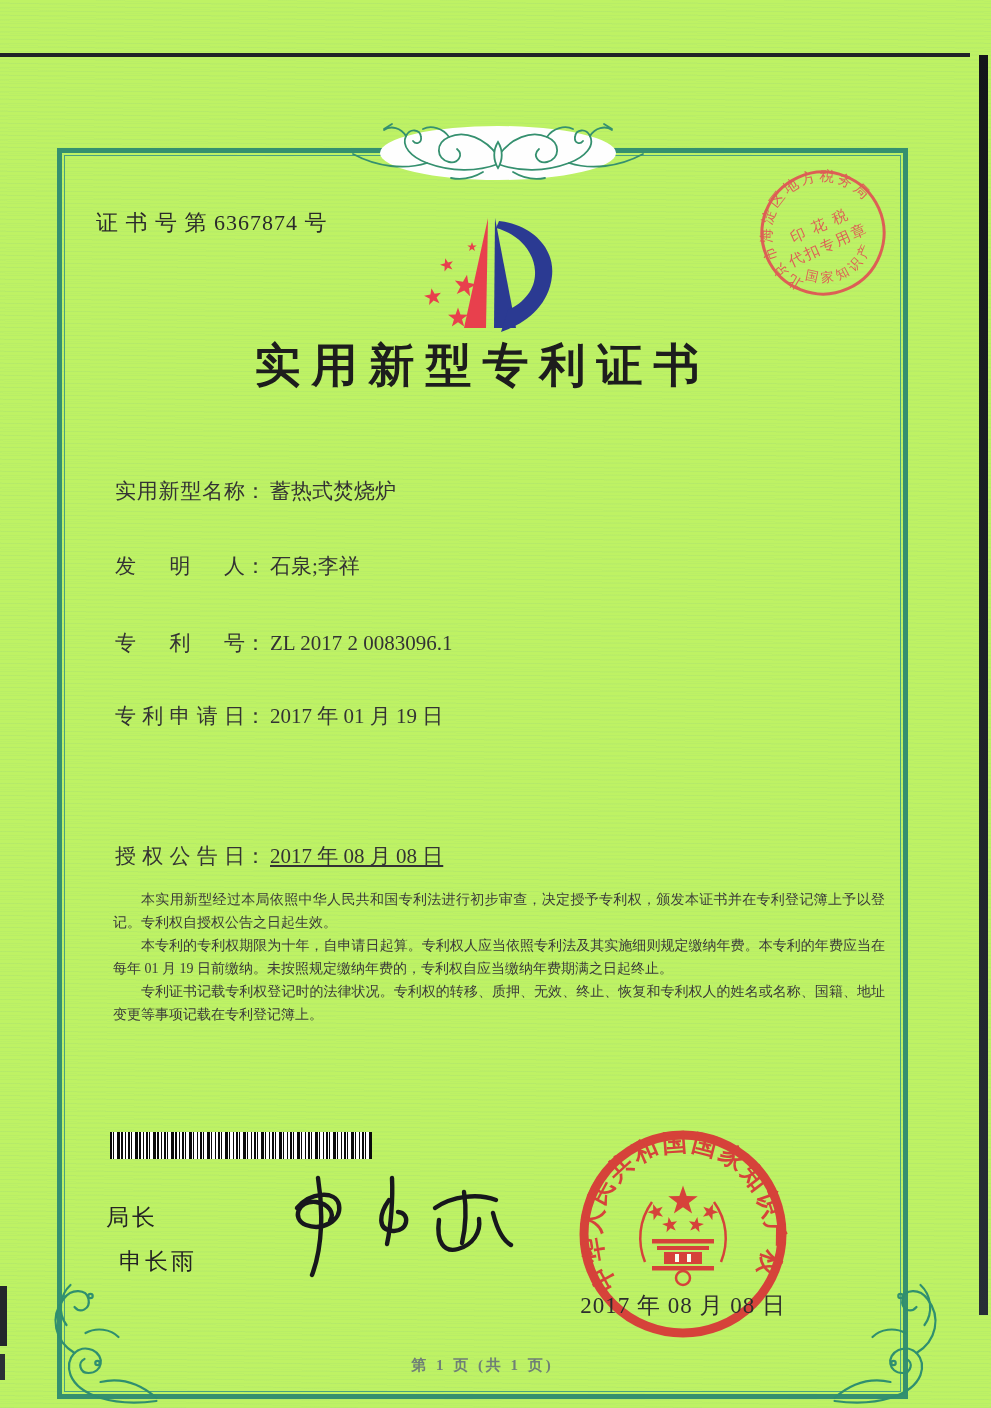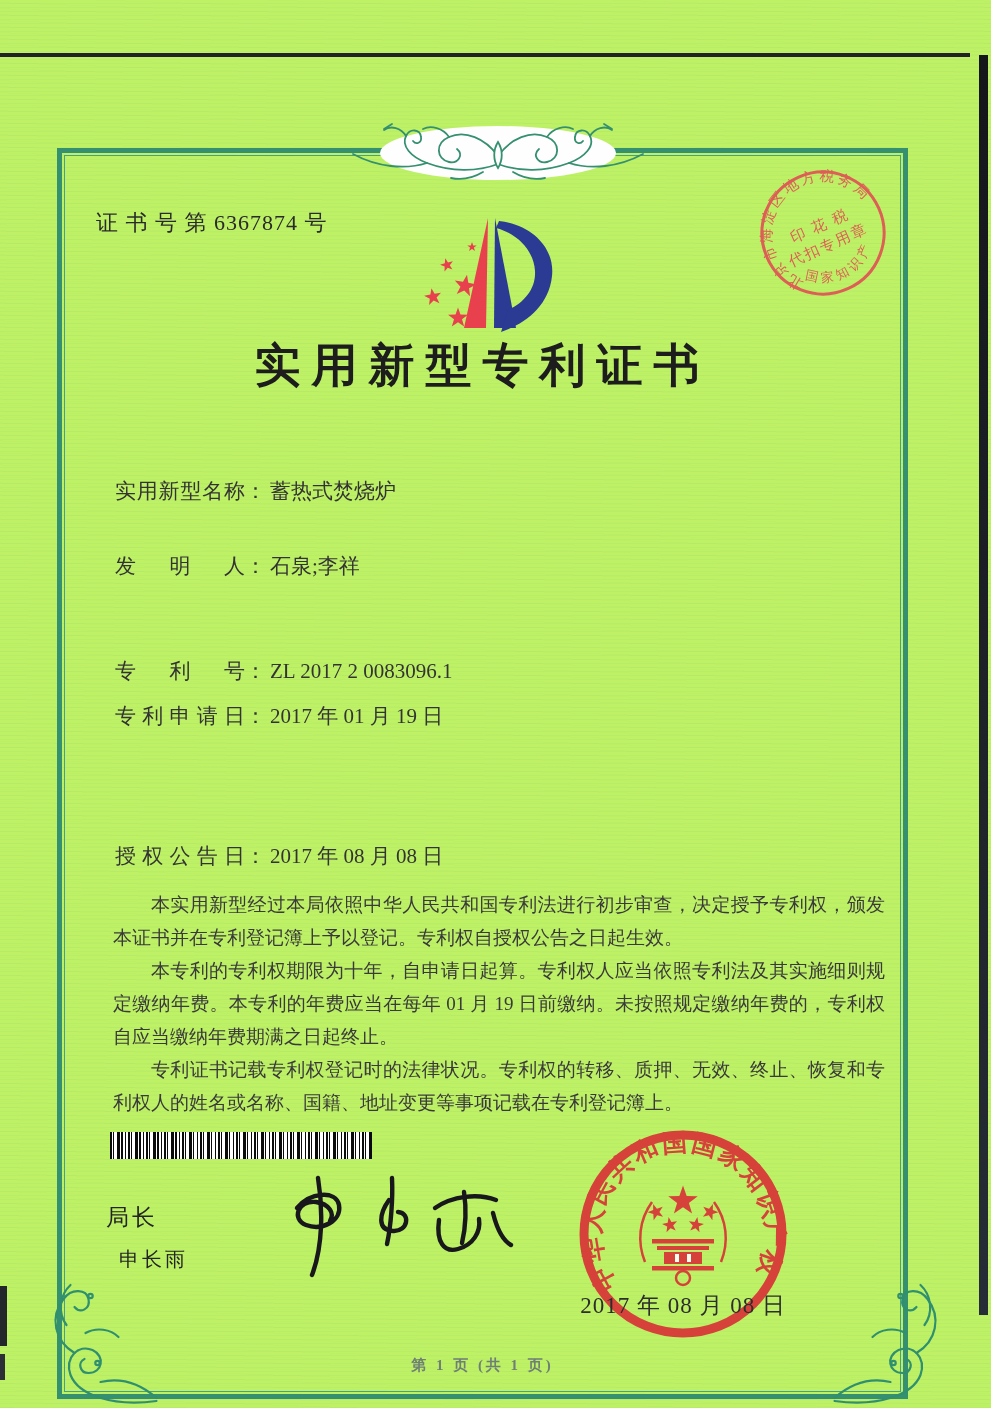--- a/index.html
+++ b/index.html
@@ -36,35 +36,35 @@
 
   .logo { position:absolute; left:402px; top:214px; }
 
   .tax-seal { position:absolute; left:753px; top:163px; transform:rotate(-24deg); opacity:.85; }
 
   .title { top:335px; font-size:46px; letter-spacing:11px; font-weight:bold; color:#1d1d1d; }
 
   .field-row { position:absolute; left:115px; font-size:21px; color:#333; white-space:nowrap; }
   .field-label { display:inline-block; width:130px; text-align:justify; text-align-last:justify; vertical-align:bottom; }
   .field-colon { display:inline-block; margin-right:4px; }
-  .f1 { top:477px; } .f2 { top:552px; } .f3 { top:629px;margin-top:28px; }
-  .f4 { top:702px; } .f5 { top:774px; } .f6 { top:842px; }
+  .f1 { top:477px; } .f2 { top:552px; } .f3 { top:629px; }
+  .f4 { top:702px; } .f5 { top:774px; } .f6 { top:842px;text-decoration:underline; }
 
   .body-paragraphs { position:absolute; left:113px; top:888px; width:772px;
-    font-size:19px; line-height:33px; text-align:justify; color:#3a3a3a; }
+    font-size:14px; line-height:23px; text-align:justify; color:#3a3a3a; }
   .body-paragraphs p { margin:0; text-indent:2em; }
 
   .barcode { position:absolute; left:110px; top:1132px; width:262px; height:27px;
     background:repeating-linear-gradient(90deg,
       #0a0a0a 0 2px, #fff 2px 3px, #0a0a0a 3px 4px, #fff 4px 7px,
       #0a0a0a 7px 10px, #fff 10px 11px, #0a0a0a 11px 12.5px, #fff 12.5px 15px,
       #0a0a0a 15px 16px, #fff 16px 18px); }
 
   .signer-title { position:absolute; left:106px; top:1202px; font-size:23px; letter-spacing:3px; color:#242424; }
-  .signer-name  { position:absolute; left:119px; top:1246px; font-size:20px; letter-spacing:3px; color:#242424; }
+  .signer-name  { position:absolute; left:119px; top:1246px; font-size:23px; letter-spacing:3px; color:#242424; }
   .signature    { position:absolute; left:252px; top:1168px; }
 
   .office-seal { position:absolute; left:575px; top:1126px; opacity:.9; }
   .seal-date { position:absolute; left:565px; top:1290px; width:236px; text-align:center;
     font-size:23px; letter-spacing:1px; color:#2d2d2d; z-index:5; }
 
   .footer { top:1356px; font-size:15px; letter-spacing:3px; color:#6f7f76; }
 
   svg text { font-family:"Liberation Serif","DejaVu Serif",serif; }
 </style>

